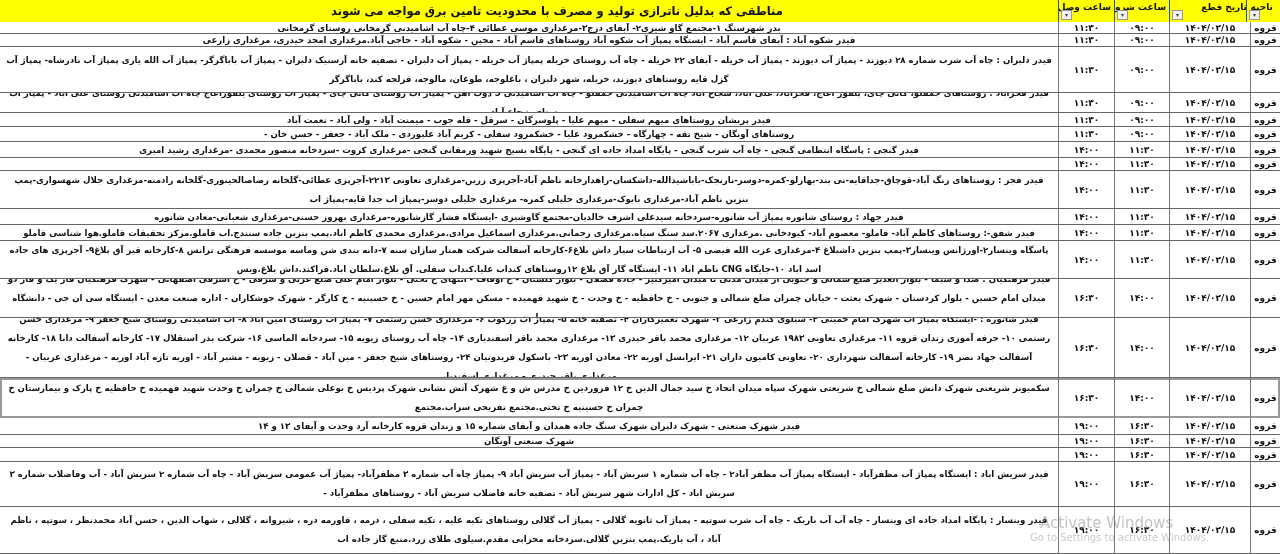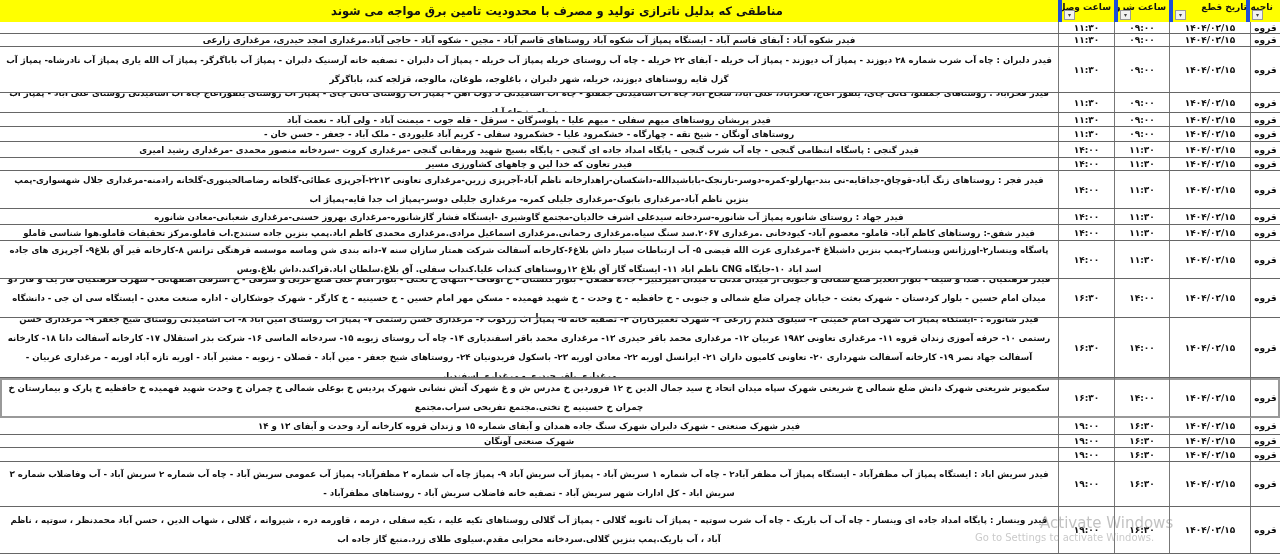--- a/index.html
+++ b/index.html
@@ -3,39 +3,39 @@
 <meta charset="utf-8">
 <style>
   html, body { margin:0; padding:0; background:#ffffff; }
   body { width:1280px; height:554px; overflow:hidden; position:relative;
          font-family:"DejaVu Sans", sans-serif; }
   .sheet { position:absolute; left:0; top:0; width:1280px; height:410px; }
   .hdr { position:absolute; left:0; top:0; width:1280px; height:22px; background:#ffff00;
          border-bottom:1px solid #555; }
   .hdr-title { position:absolute; left:0; top:0; width:1114px; height:22px; text-align:center;
                font-weight:bold; font-size:11.5px; line-height:22px; direction:rtl; color:#111; }
-  .hcell { position:absolute; top:0; height:22px; border-left:4px solid #1d4ed8; box-sizing:border-box;
+  .hcell { position:absolute; top:0; height:22px; border-left:1px solid #1d4ed8; box-sizing:border-box;
            font-weight:bold; font-size:9px; line-height:14px; direction:rtl; color:#111;
            text-align:right; padding-right:3px; overflow:hidden; white-space:nowrap; }
   .dd { position:absolute; bottom:2px; left:2px; width:9px; height:8px; background:#f2f2f2;
         border:1px solid #999; font-size:6px; line-height:8px; text-align:center; color:#444; }
   .row { position:absolute; left:0; width:1280px; border-bottom:1px solid #666; box-sizing:border-box; background:#fff; }
   .c { position:absolute; top:0; bottom:0; border-left:1px solid #777; box-sizing:border-box;
        display:flex; align-items:center; justify-content:center; font-weight:bold; font-size:9px;
        color:#111; overflow:hidden; }
   .c-area { right:0; width:30px; }
   .c-date { right:30px; width:81px; }
   .c-from { right:111px; width:55px; }
   .c-to { right:166px; width:56px; }
   .c-desc { right:222px; width:1058px; border-left:none; direction:rtl; text-align:center;
             font-size:8.6px; line-height:19px; padding:0 6px; white-space:normal; }
   .hi { outline:2px solid #999; outline-offset:-2px; }
   .watermark { position:absolute; left:1040px; top:514px; color:rgba(120,120,120,0.45);
                font-size:15px; pointer-events:none; }
-  .watermark2 { position:absolute; left:975px; top:532px; color:rgba(120,120,120,0.4);
+  .watermark2 { position:absolute; left:1030px; top:532px; color:rgba(120,120,120,0.4);
                font-size:10px; pointer-events:none; }
 </style>
 </head>
 <body>
 
 <div class="sheet">
   <div class="hdr">
     <div class="hdr-title">مناطقی که بدلیل ناترازی تولید و مصرف با محدودیت تامین برق مواجه می شوند</div>
     <div class="hcell" style="right:4px;width:30px;">
       <span>ناحیه</span>
@@ -55,20 +55,21 @@
     </div>
     <div class="hcell" style="right:222px;width:0;border-left:none;"></div>
   </div>
 
   <div id="rows">
       <div class="row" style="top: 22px; height: 12px;">
         <div class="c c-area">قروه</div>
         <div class="c c-date">۱۴۰۴/۰۲/۱۵</div>
         <div class="c c-from">۰۹:۰۰</div>
         <div class="c c-to">۱۱:۳۰</div>
+        <div class="c c-desc" style="line-height: 12px; white-space: nowrap;">بدر شهرسنگ ۱-مجتمع گاو شیری۲- آبفای دزج۳-مرغداری موسی عطائی ۴-چاه آب اشامیدنی گرمخانی روستای گرمخانی</div>
       </div>
       <div class="row" style="top: 34px; height: 13px;">
         <div class="c c-area">قروه</div>
         <div class="c c-date">۱۴۰۴/۰۲/۱۵</div>
         <div class="c c-from">۰۹:۰۰</div>
         <div class="c c-to">۱۱:۳۰</div>
         <div class="c c-desc" style="line-height: 13px; white-space: nowrap;">فیدر شکوه آباد : آبفای قاسم آباد - ایستگاه پمپاژ آب شکوه آباد    روستاهای قاسم آباد - مجین - شکوه آباد - حاجی آباد.مرغداری امجد حیدری، مرغداری زارعی</div>
       </div>
       <div class="row" style="top: 47px; height: 46px;">
         <div class="c c-area">قروه</div>
@@ -103,21 +104,20 @@
         <div class="c c-date">۱۴۰۴/۰۲/۱۵</div>
         <div class="c c-from">۱۱:۳۰</div>
         <div class="c c-to">۱۴:۰۰</div>
         <div class="c c-desc" style="line-height: 16px; white-space: nowrap; text-align: center;">فیدر گنجی :  پاسگاه انتظامی گنجی - چاه آب شرب گنجی - پایگاه امداد جاده ای گنجی - پایگاه بسیج شهید ورمقانی گنجی -مرغداری کروت -سردخانه منصور محمدی -مرغداری رشید امیری</div>
       </div>
       <div class="row" style="top: 158px; height: 13px;">
         <div class="c c-area">قروه</div>
         <div class="c c-date">۱۴۰۴/۰۲/۱۵</div>
         <div class="c c-from">۱۱:۳۰</div>
         <div class="c c-to">۱۴:۰۰</div>
-        <div class="c c-desc" style="line-height: 13px; white-space: nowrap;">فیدر تعاون که خدا لین و چاههای کشاورزی مسیر</div>
       </div>
       <div class="row" style="top: 171px; height: 38px;">
         <div class="c c-area">قروه</div>
         <div class="c c-date">۱۴۰۴/۰۲/۱۵</div>
         <div class="c c-from">۱۱:۳۰</div>
         <div class="c c-to">۱۴:۰۰</div>
         <div class="c c-desc">فیدر فجر : روستاهای زنگ آباد-قوچاق-جداقایه-نی بند-بهارلو-کمره-دوسر-نارنجک-باباشیدالله-داشکسان-راهدارخانه ناظم آباد-آجرپزی زرین-مرغداری تعاونی ۲۲۱۳-آجرپزی عطائی-گلخانه رضاصالحینوری-گلخانه رادمنه-مرغداری جلال شهسواری-پمپ بنزین ناظم آباد-مرغداری بابوک-مرغداری جلیلی کمره- مرغداری جلیلی دوسر-پمپاژ اب جدا قایه-پمپاژ اب</div>
       </div>
       <div class="row" style="top: 209px; height: 16px;">
         <div class="c c-area">قروه</div>

